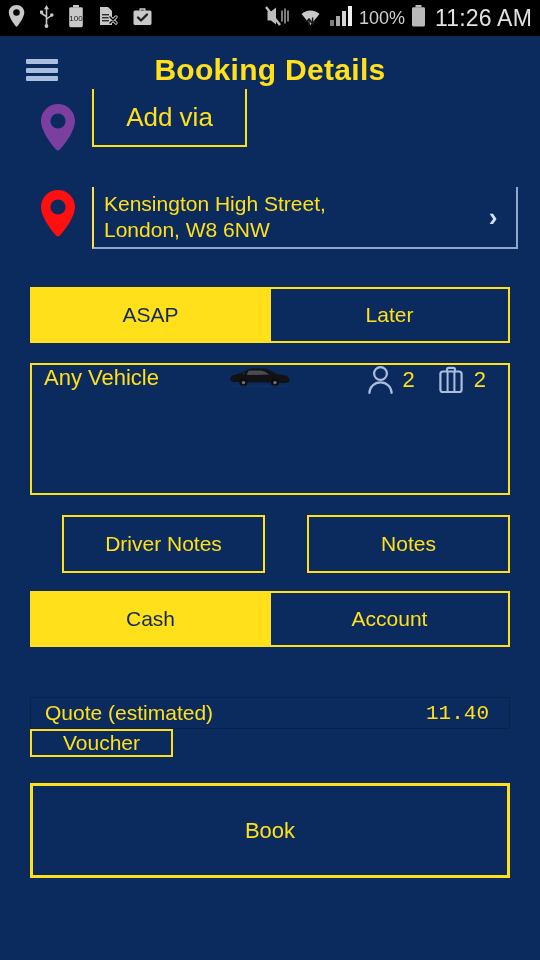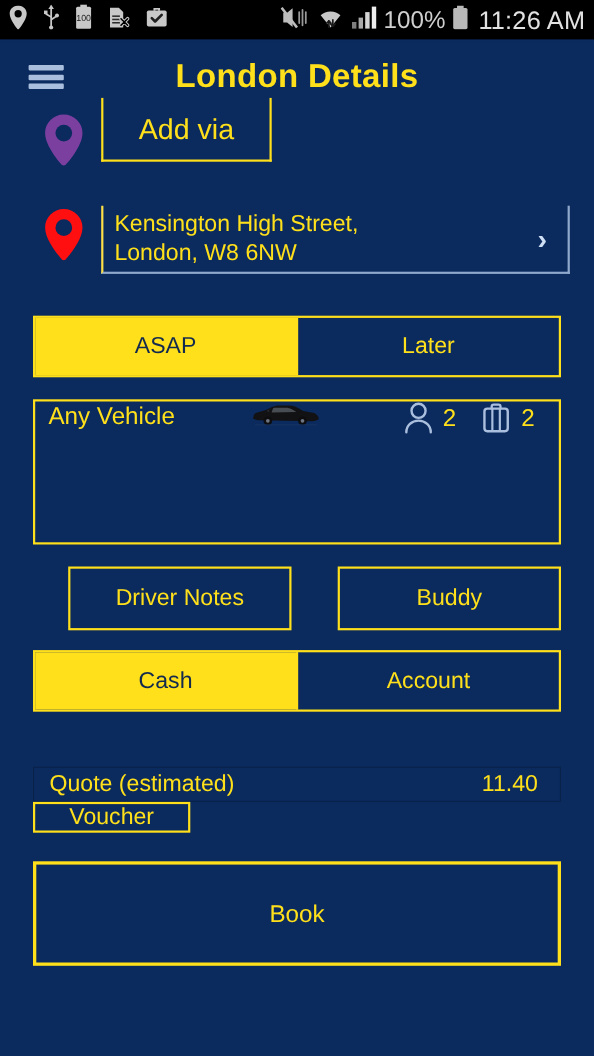--- a/index.html
+++ b/index.html
@@ -17,21 +17,21 @@
     background: #000;
     display: flex; align-items: center;
     padding: 0 8px;
     color: #c8c8c8;
   }
   .sb-left { display: flex; align-items: center; gap: 14px; flex: 0 0 auto; }
   .sb-spacer { flex: 1 1 auto; }
   .sb-right { display: flex; align-items: center; gap: 6px; flex: 0 0 auto; }
   .sb-ico { display: block; }
   .sb-text {
-    font-size: 22px; color: #cfcfcf;
+    font-size: 18px; color: #cfcfcf;
     font-family: "Liberation Sans", sans-serif;
   }
   .sb-clock {
     font-size: 23px; color: #e2e2e2; letter-spacing: .2px;
     margin-left: 3px;
   }
   .statusbar-underline {
     height: 3px; width: 540px; background: #0b2a5e;
   }
 
@@ -168,21 +168,21 @@
     display: flex; height: 60px; flex-direction: column;
   }
   .quote-box {
     flex: 1 1 auto;
     border: 1px solid #09224a;
     display: flex; align-items: center;
     padding: 0 20px 0 14px;
     color: #ffe01b; font-size: 21px;
   }
   .quote-label { flex: 1 1 auto; }
-  .quote-value { flex: 0 0 auto; }
+  .quote-value { flex: 0 0 auto; font-family: Liberation Mono, monospace; }
   .voucher-btn {
     flex: 0 0 auto; width: 143px;
     border: 2px solid #ffe01b;
     color: #ffe01b; font-size: 21px;
     display: flex; align-items: center; justify-content: center;
     cursor: pointer;
   }
 
   
   .book-btn {
@@ -282,21 +282,21 @@
   </div>
 </div>
 <div class="statusbar-underline"></div>
 
 <div class="header">
   <div class="hamburger">
     <span></span>
     <span></span>
     <span></span>
   </div>
-  <div class="page-title">London Details</div>
+  <div class="page-title">Booking Details</div>
 </div>
 
 <div class="content">
 
   <div class="addr-row">
     <div class="pin">
       <svg width="48" height="64" viewBox="0 0 48 64">
         <path d="M24 3c-9.4 0-17 7.5-17 16.8 0 12.3 14.6 28.3 15.2 29 .9 1 2.6 1 3.5 0 .7-.7 15.3-16.7 15.3-29C41 10.5 33.4 3 24 3z" fill="#7b3fa0"></path>
         <circle cx="24" cy="20" r="7.6" fill="#0b2a5e"></circle>
       </svg>
@@ -360,21 +360,21 @@
           <rect x="3.4" y="6.5" width="21.2" height="20.5" rx="2.6" fill="none" stroke="#aabfdd" stroke-width="2.2"></rect>
           <path d="M10.6 6.7v20.1M17.4 6.7v20.1" stroke="#aabfdd" stroke-width="2"></path>
         </svg>
       </span>
       <span class="num">2</span>
     </div>
   </div>
 
   <div class="btn-row">
     <div class="obtn">Driver Notes</div>
-    <div class="obtn">Buddy</div>
+    <div class="obtn">Notes</div>
   </div>
 
   <div class="sp-18"></div>
 
   <div class="seg">
     <div class="cell active">Cash</div>
     <div class="cell">Account</div>
   </div>
 
   <div class="sp-50"></div>

